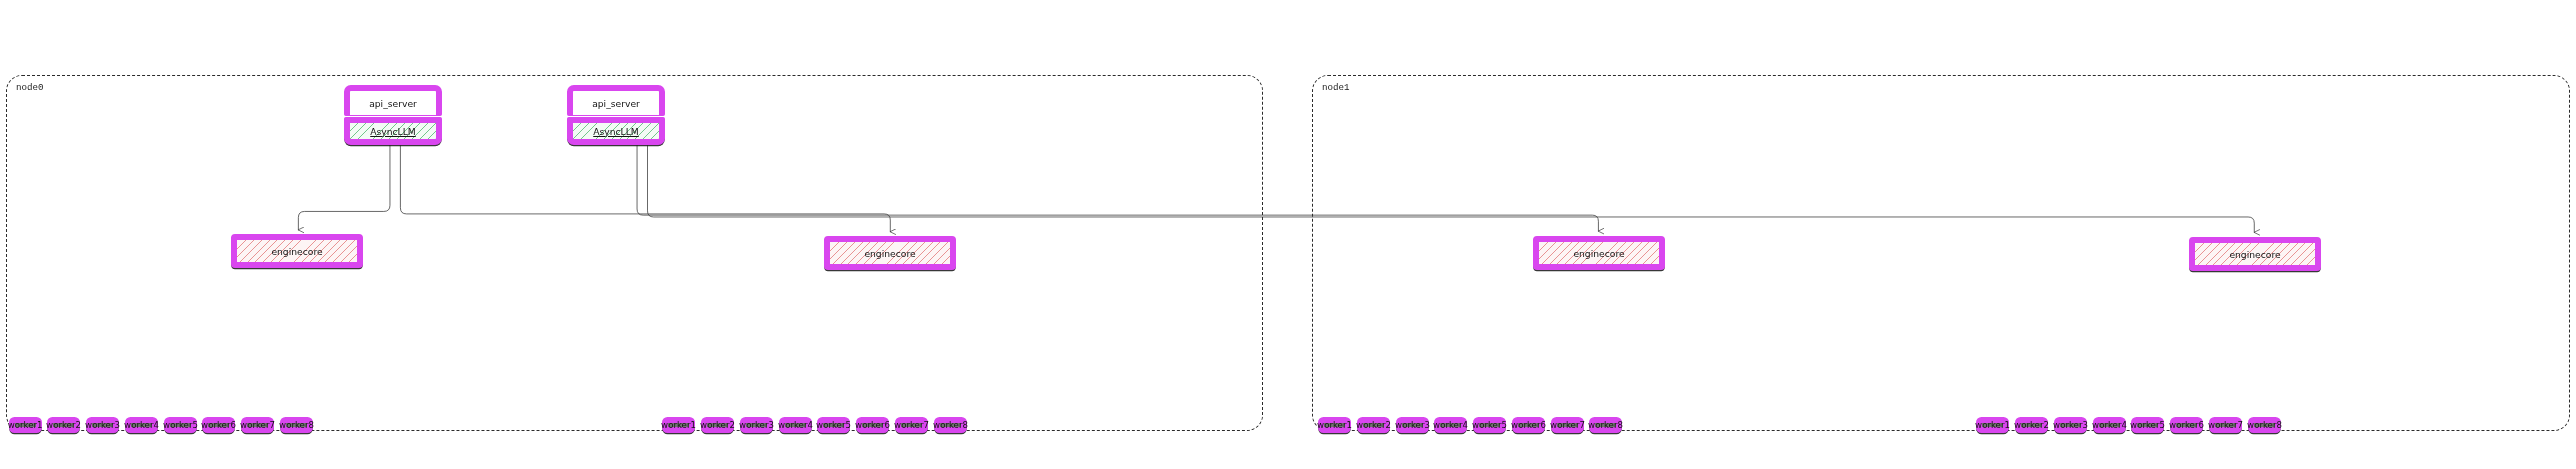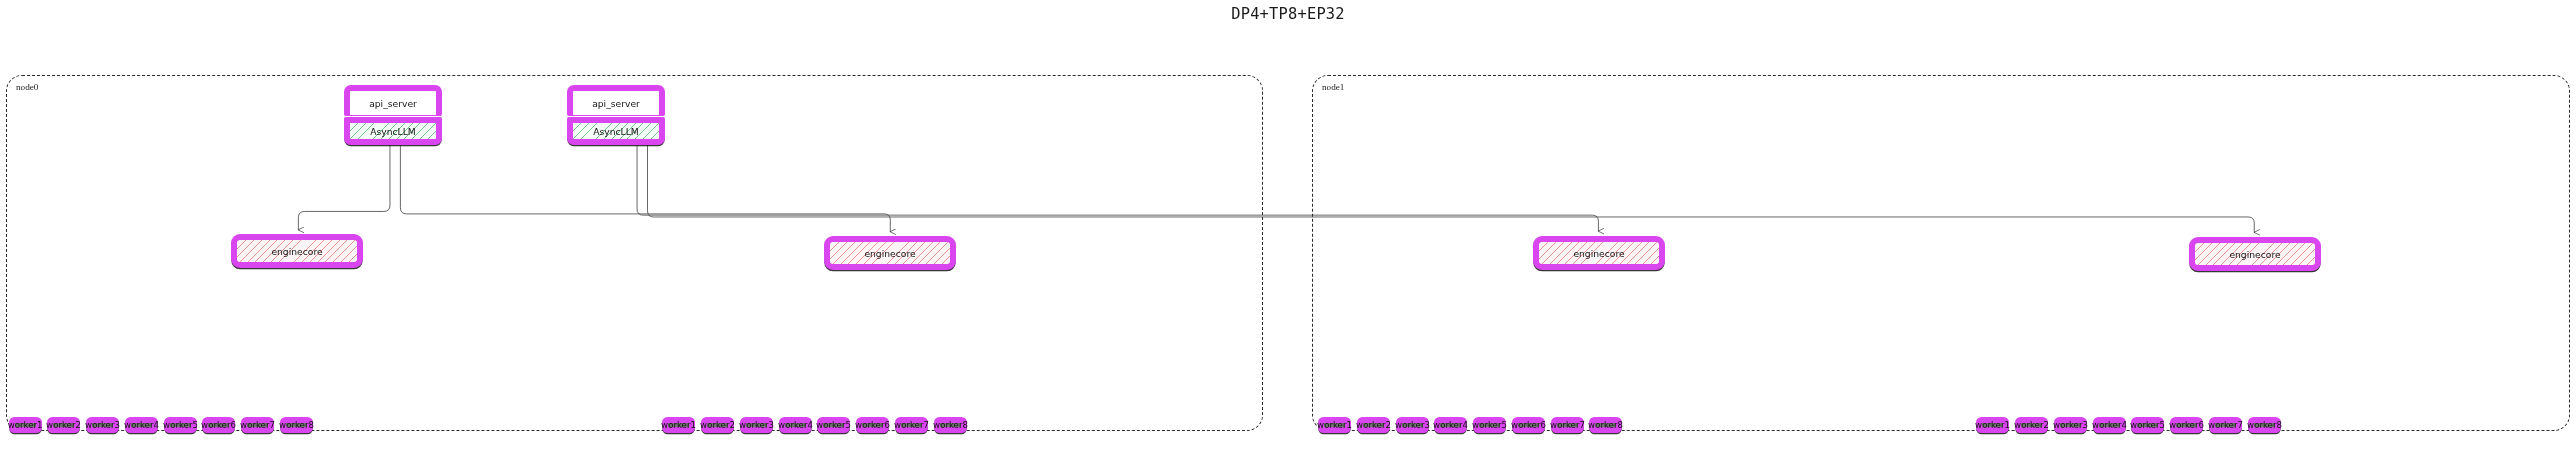--- a/index.html
+++ b/index.html
@@ -30,21 +30,21 @@
   
   .cluster{
     position:absolute;
     border:1.4px dashed #2b2b2b;
     border-radius:16px;
     background:transparent;
     box-sizing:border-box;
   }
   .cluster-label{
     position:absolute;
-    font-family:Liberation Serif, serif;
+    font-family:Liberation Mono, monospace;
     font-size:9.2px;
     color:#1b1b1b;
     white-space:nowrap;
   }
 
   
   .nbox{
     position:absolute;
     box-sizing:border-box;
     border:6px solid #d946ef;
@@ -63,25 +63,26 @@
   .async-box{
     border-radius:1.8px 1.8px 6.8px 6.8px;
     background-color:#f3fbf5;
     background-image:repeating-linear-gradient(
         -45deg,
         rgba(61,175,96,.70) 0px,
         rgba(61,175,96,.70) 0.7px,
         rgba(0,0,0,0) 0.7px,
         rgba(0,0,0,0) 5.5px);
     box-shadow:0 1.5px 0 -0.3px rgba(20,20,20,.85);
+    text-decoration:underline;
   }
 
   
   .engine-box{
-    border-radius:9px;
+    border-radius:4px;
     background-color:#fdf5f5;
     background-image:repeating-linear-gradient(
         -45deg,
         rgba(224,110,110,.72) 0px,
         rgba(224,110,110,.72) 0.7px,
         rgba(0,0,0,0) 0.7px,
         rgba(0,0,0,0) 5.5px);
   }
 
   
@@ -89,21 +90,20 @@
     border-radius:5.5px;
     font-size:8.6px;
     background:#737373;
   }
 </style>
 </head>
 <body>
 
 <div id="stage">
 
-  <div id="title">DP4+TP8+EP32</div>
 
   <svg id="wires" viewBox="0 0 4188 763" xmlns="http://www.w3.org/2000/svg">
     <defs>
       <marker id="arrowhead" markerWidth="11" markerHeight="11" refX="5" refY="9.2" orient="auto" markerUnits="userSpaceOnUse">
         <path d="M 0.6 0.6 L 5 9.6 L 9.4 0.6" fill="none" stroke="#3a3a3a" stroke-width="1.15" stroke-linecap="round" stroke-linejoin="round"></path>
       </marker>
     </defs>
     <g id="edge-group">
         <path d="M 633 237 L 633 334 Q 633 344 623 344 L 494 344 Q 484 344 484 354 L 484 374" fill="none" stroke="#3a3a3a" stroke-width="1.25" stroke-linecap="round" marker-end="url(#arrowhead)"></path>
         <path d="M 650 237 L 650 338 Q 650 348 660 348 L 1437 348 Q 1447 348 1447 358 L 1447 377" fill="none" stroke="#3a3a3a" stroke-width="1.25" stroke-linecap="round" marker-end="url(#arrowhead)"></path>

